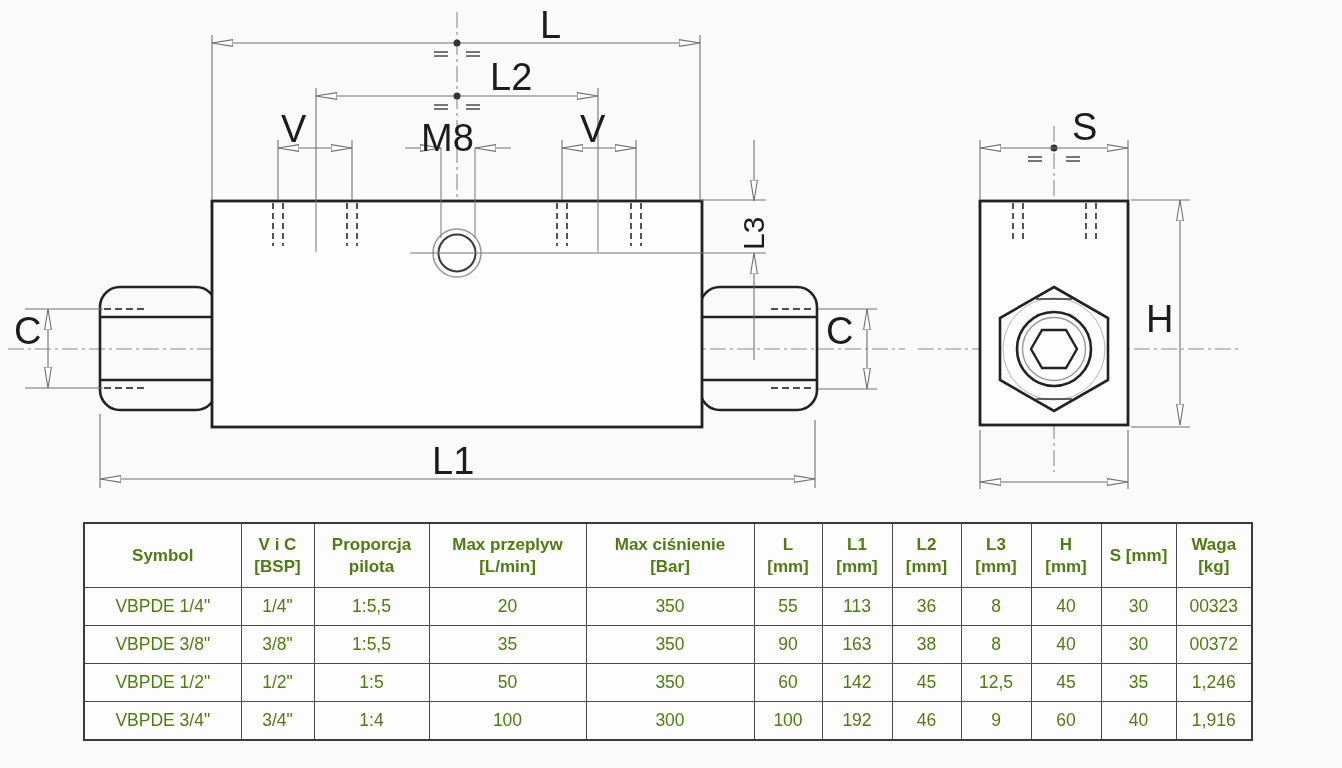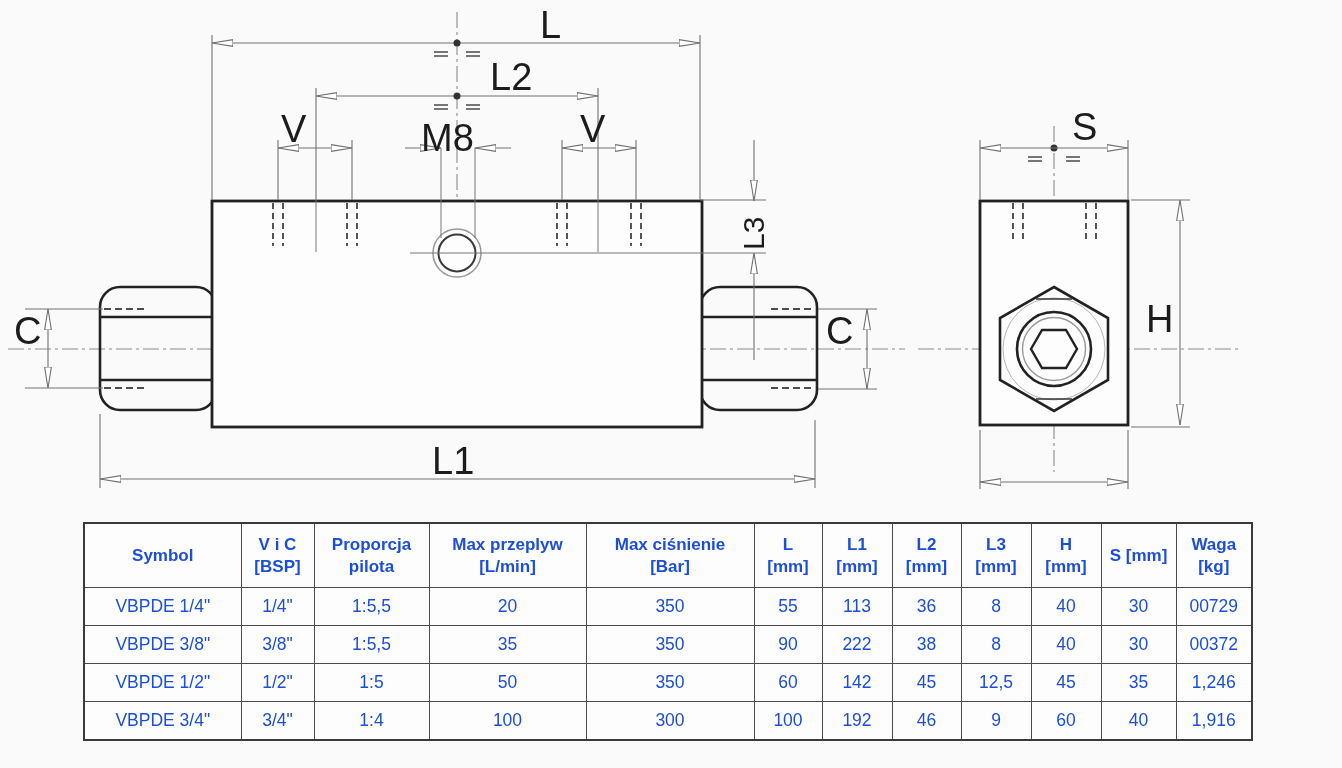--- a/index.html
+++ b/index.html
@@ -3,21 +3,21 @@
 <meta charset="utf-8">
 <style>
   html,body{margin:0;padding:0;background:#ffffff;}
   #stage{position:relative;width:1342px;height:768px;background:#fafafa;overflow:hidden;
          font-family:"Liberation Sans", sans-serif;}
   #drawing{position:absolute;left:0;top:0;}
   .dimtext{fill:#1c1c1c;font-family:"Liberation Sans",sans-serif;font-size:38px;}
   .dimtext.small{font-size:30px;}
   
   #spec-table{position:absolute;left:83px;top:522px;border-collapse:collapse;table-layout:fixed;
-              background:#fdfdfd;color:#1d4ed8;padding-left:30px;}
+              background:#fdfdfd;color:#4d7c0f;padding-left:30px;}
   #spec-table th,#spec-table td{border:1.5px solid #4a4a4a;text-align:center;vertical-align:middle;
               padding:0 2px;overflow:hidden;}
   #spec-table{border:2px solid #3a3a3a;}
   #spec-table th{height:63px;font-size:17px;font-weight:700;white-space:pre-line;line-height:1.25;}
   #spec-table td{height:37px;font-size:17.5px;font-weight:400;}
 </style>
 </head>
 <body>
 
 <div id="stage">
@@ -229,30 +229,30 @@
           <td>1/4"</td>
           <td>1:5,5</td>
           <td>20</td>
           <td>350</td>
           <td>55</td>
           <td>113</td>
           <td>36</td>
           <td>8</td>
           <td>40</td>
           <td>30</td>
-          <td>00729</td>
+          <td>00323</td>
         </tr>
         <tr>
           <td>VBPDE 3/8"</td>
           <td>3/8"</td>
           <td>1:5,5</td>
           <td>35</td>
           <td>350</td>
           <td>90</td>
-          <td>222</td>
+          <td>163</td>
           <td>38</td>
           <td>8</td>
           <td>40</td>
           <td>30</td>
           <td>00372</td>
         </tr>
         <tr>
           <td>VBPDE 1/2"</td>
           <td>1/2"</td>
           <td>1:5</td>

